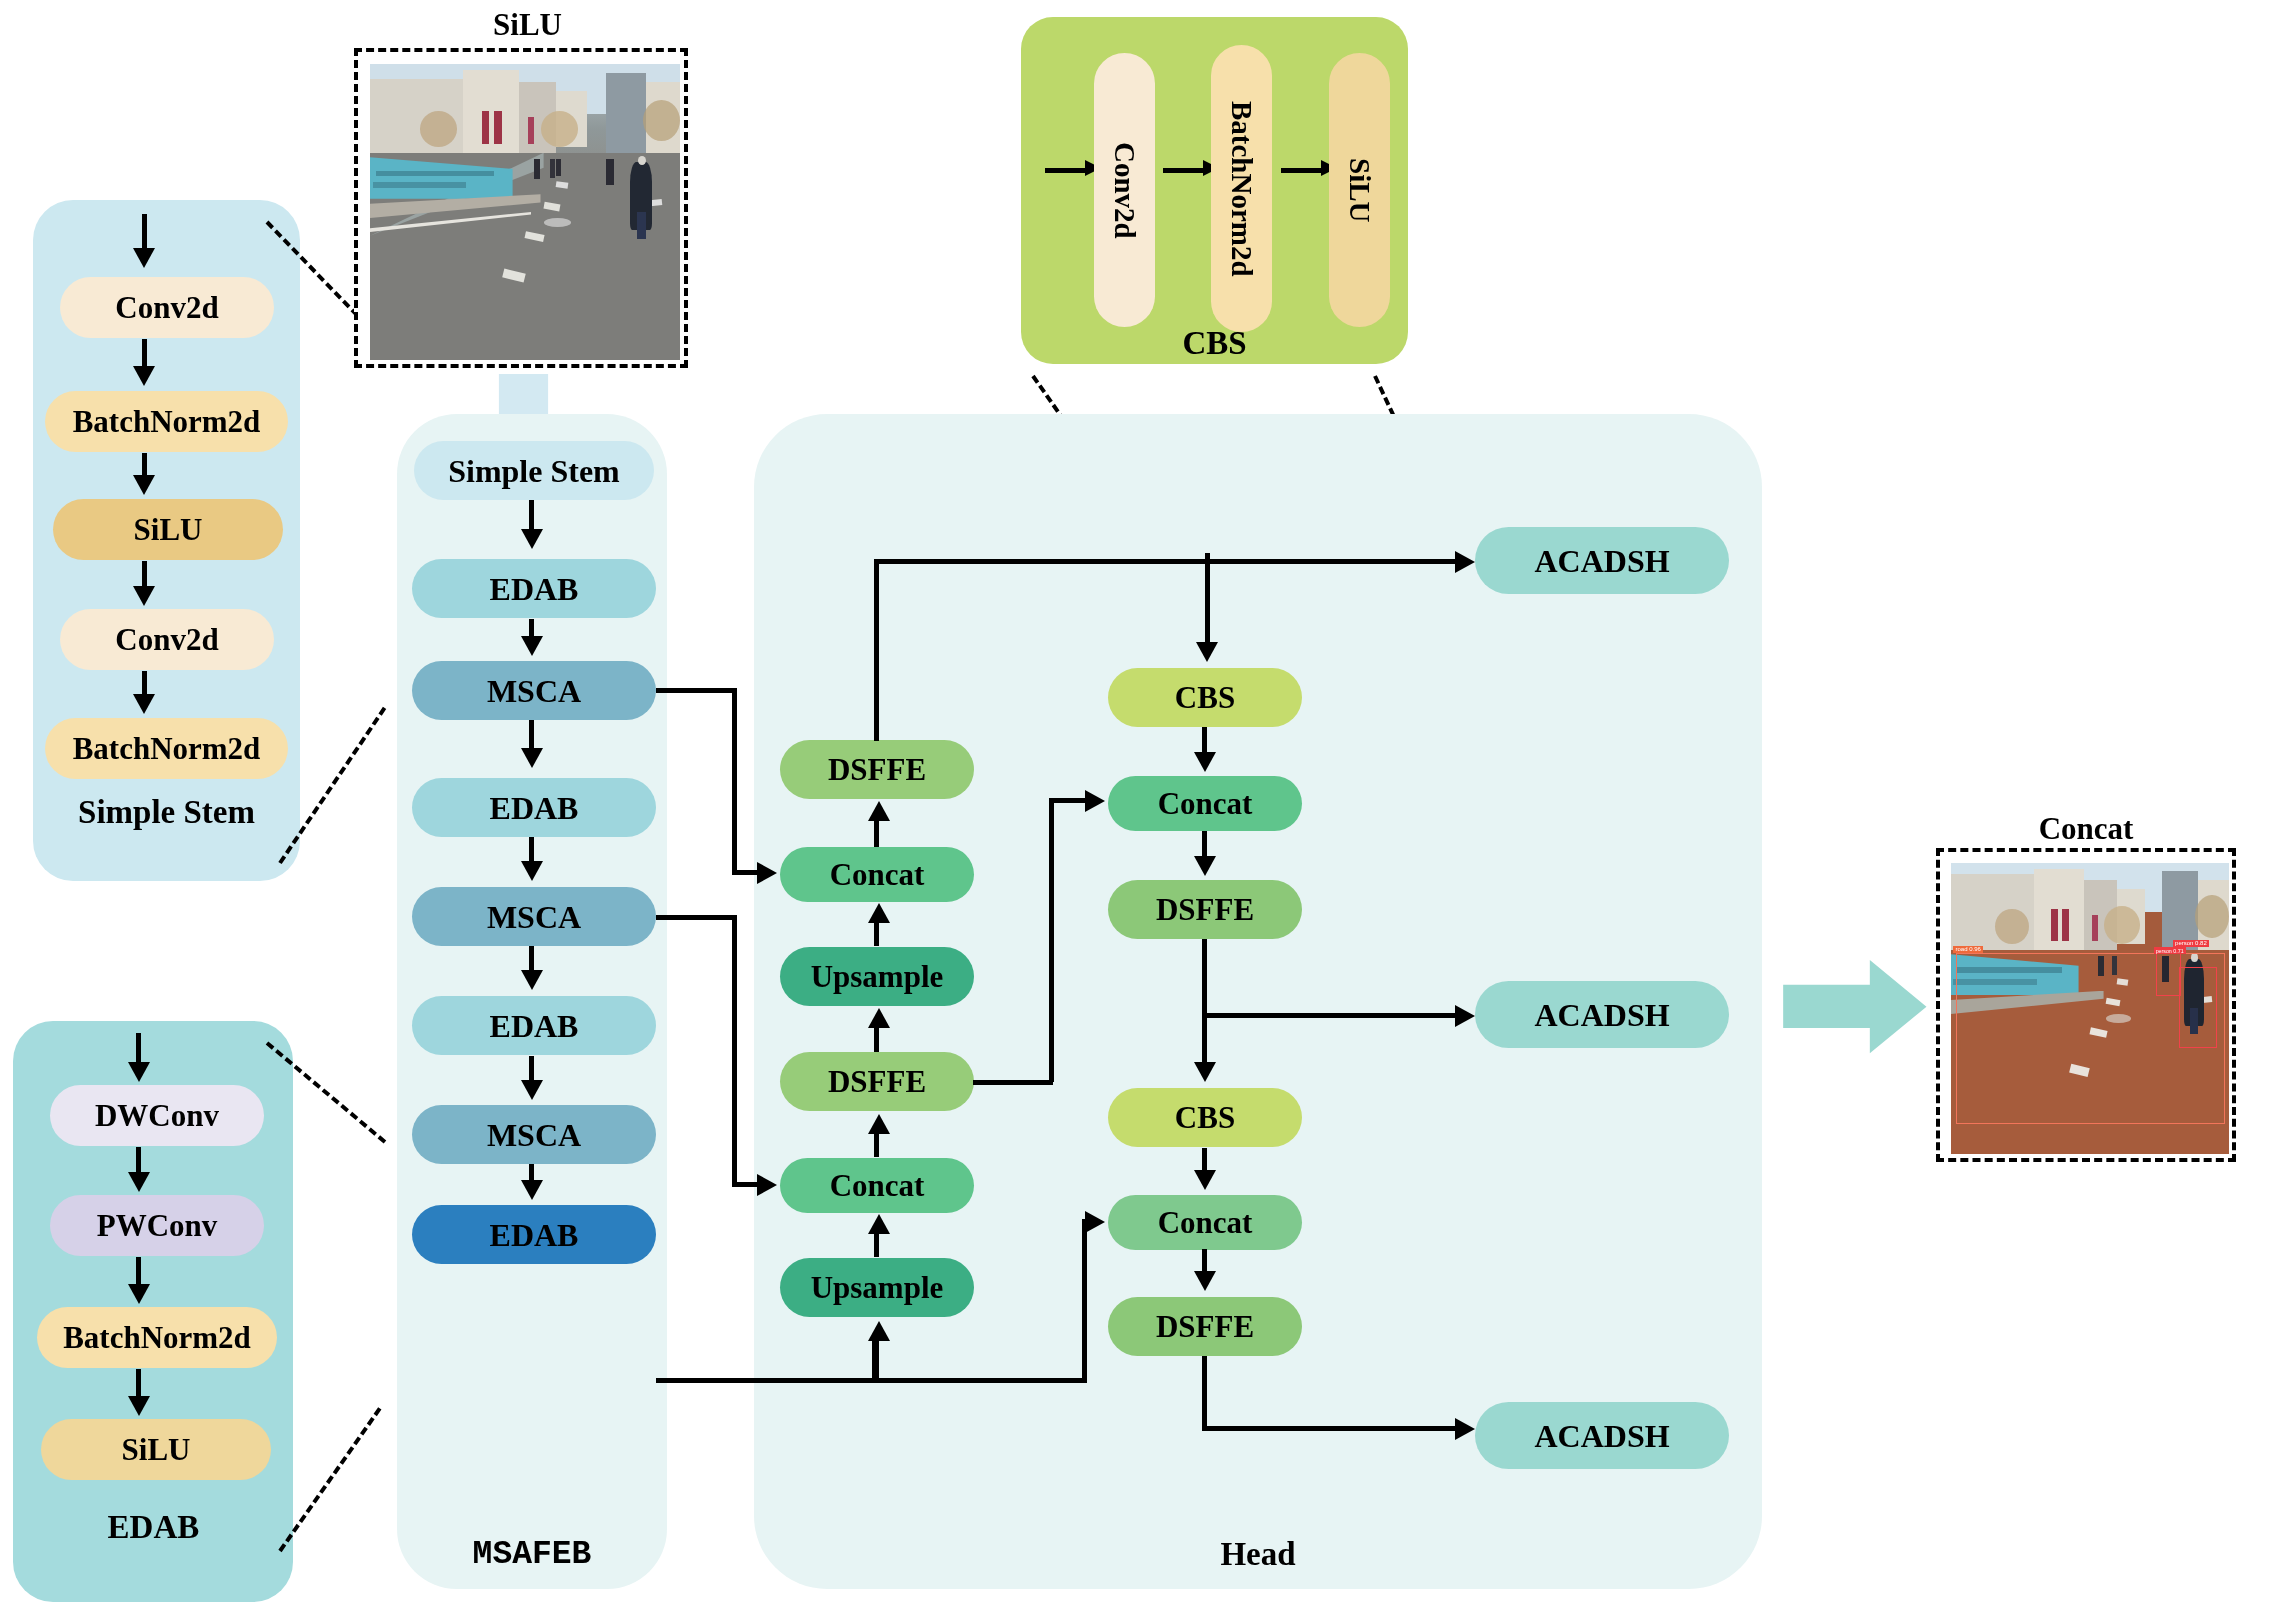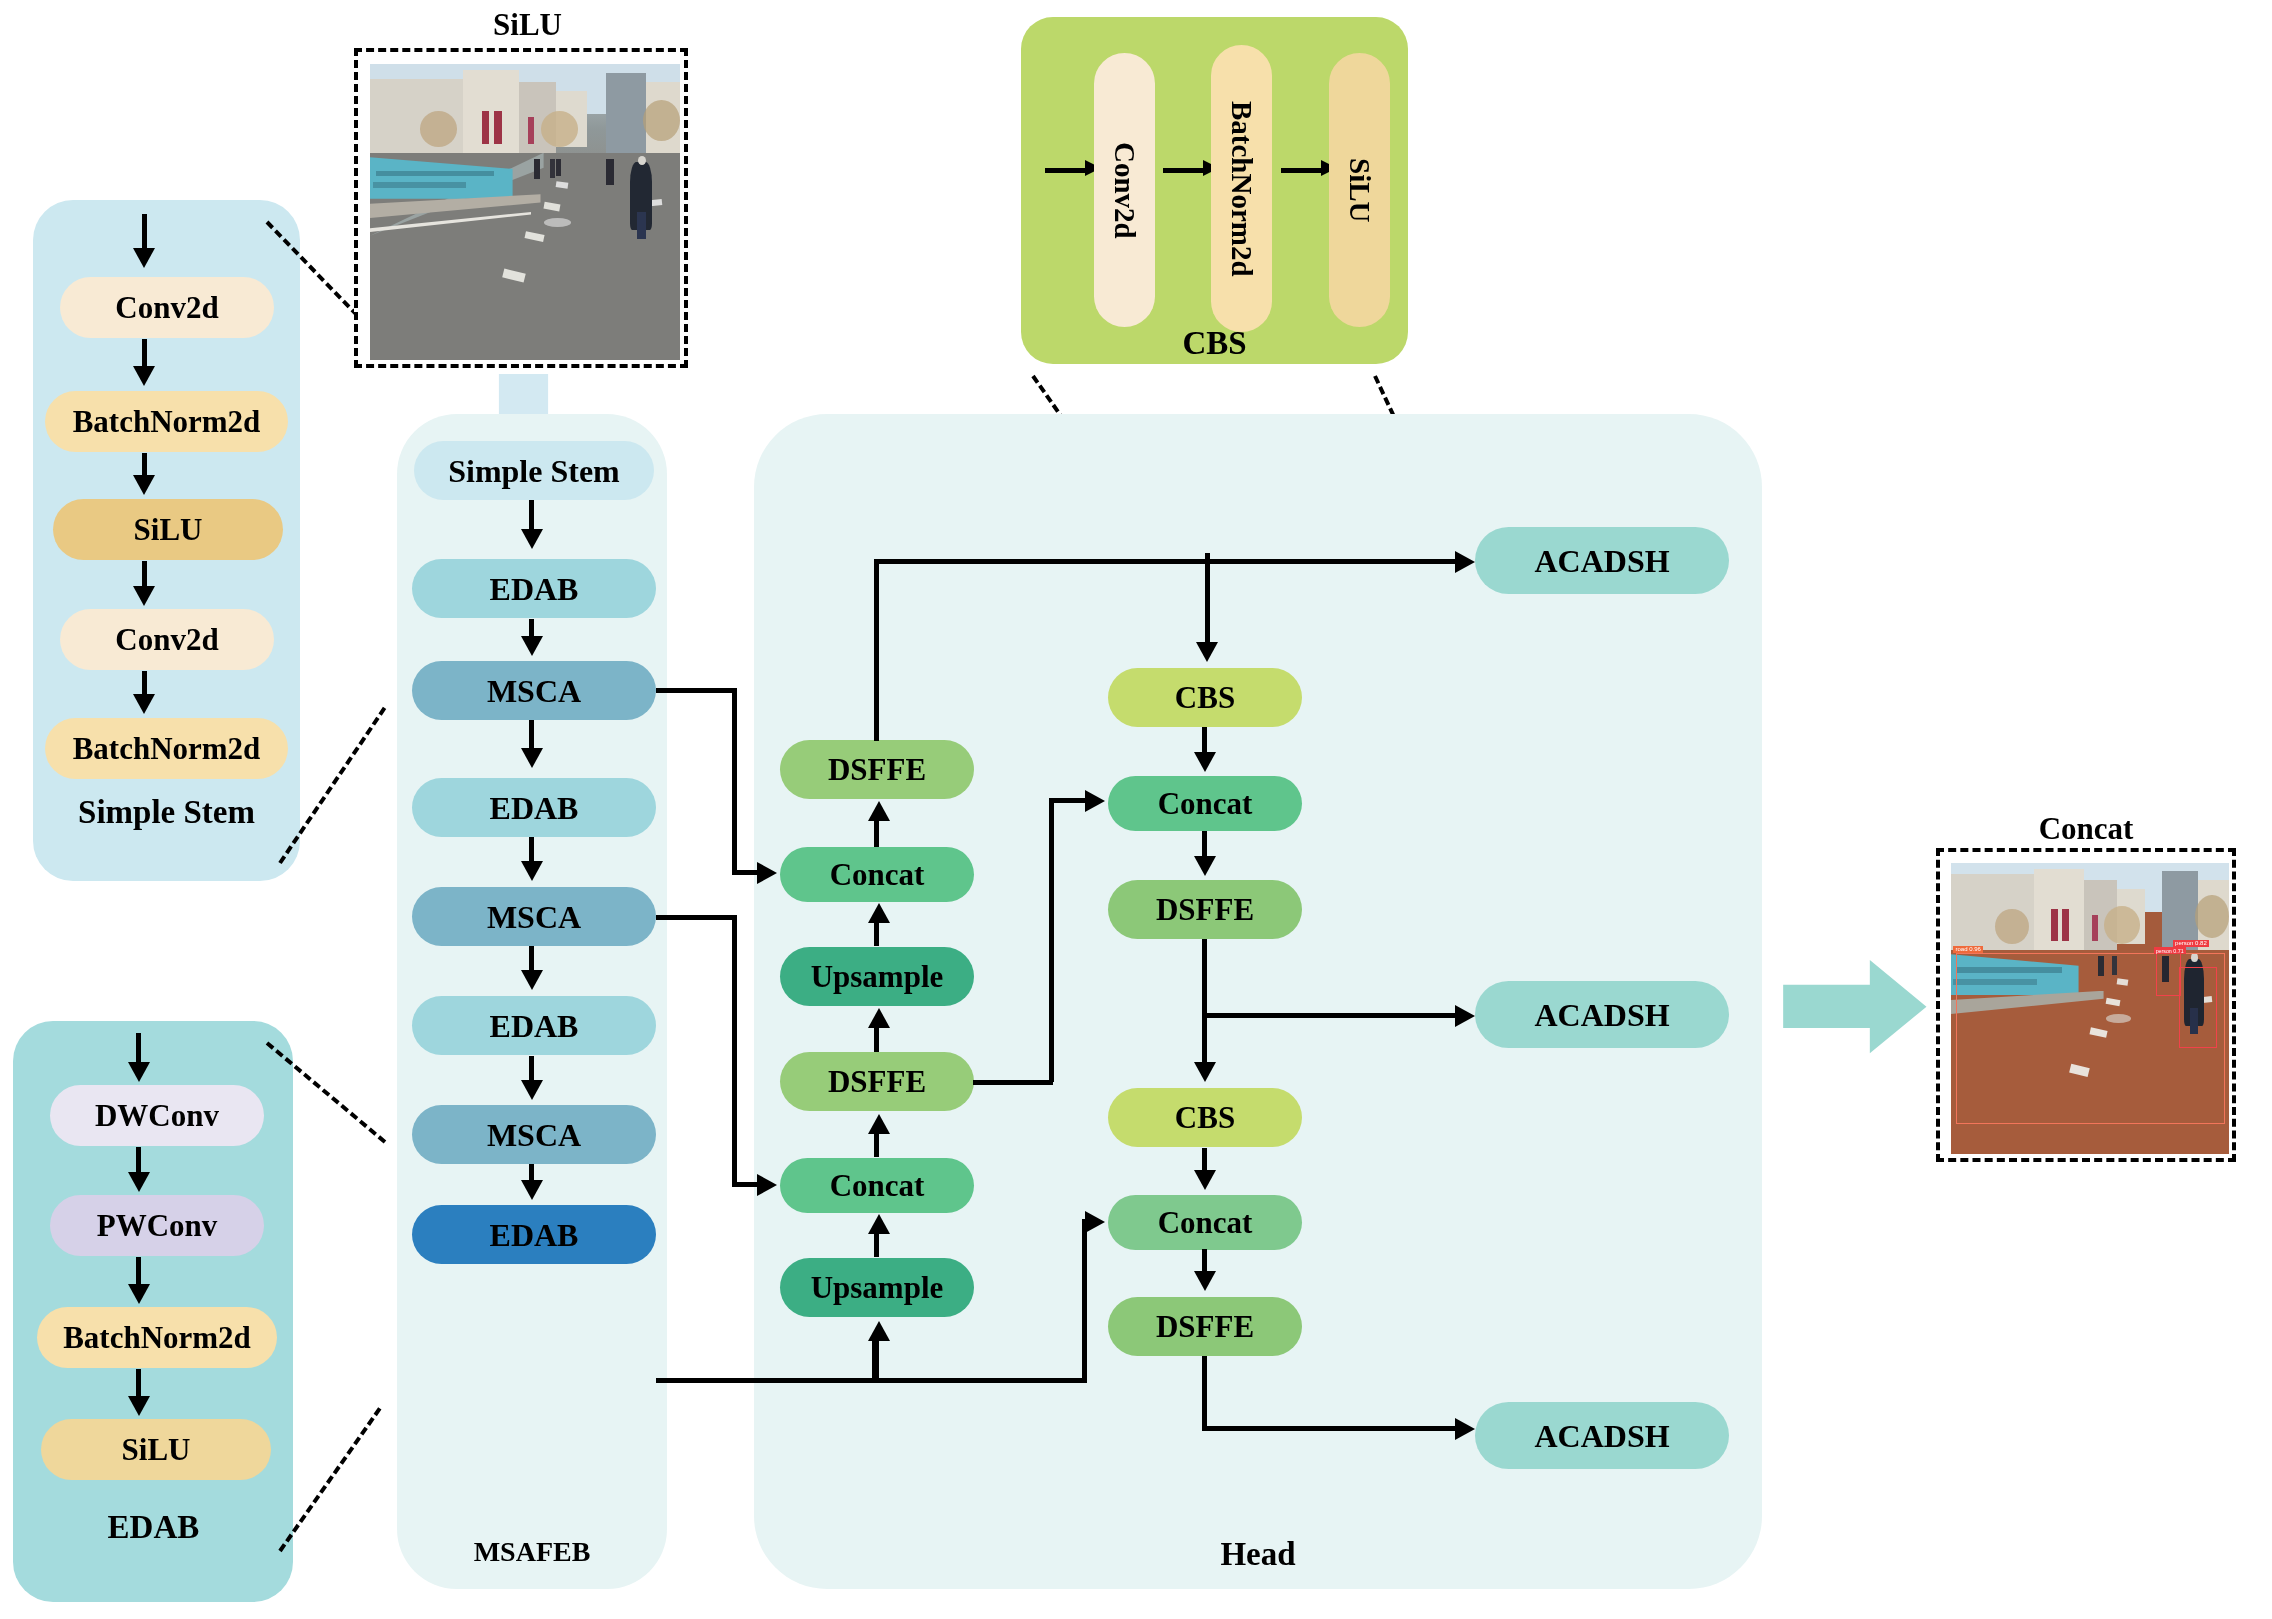--- a/index.html
+++ b/index.html
@@ -214,21 +214,21 @@
 <div class="pill" style="left:412px;top:996px;width:244px;height:59px;background:#9ed6dd;font-size:32px;">EDAB</div>
 <div class="ln vline" style="left:529px;top:1056px;height:28px;"></div>
 <div class="arrow-down" style="left:521px;top:1080px;"></div>
 
 <div class="pill" style="left:412px;top:1105px;width:244px;height:59px;background:#7cb4c8;font-size:32px;">MSCA</div>
 <div class="ln vline" style="left:529px;top:1164px;height:20px;"></div>
 <div class="arrow-down" style="left:521px;top:1180px;"></div>
 
 <div class="pill" style="left:412px;top:1205px;width:244px;height:59px;background:#2b7fbf;font-size:32px;">EDAB</div>
 
-<div class="panel-label" style="left:397px;top:1536px;width:270px;font-size:28px;">MSAFEB</div>
+<div class="panel-label" style="left:397px;top:1536px;width:270px;font-size:33px;font-family:Liberation Mono, monospace;">MSAFEB</div>
 
 <div class="panel" style="left:754px;top:414px;width:1008px;height:1175px;background:#e7f4f4;border-radius:73px;">
 </div>
 
 <div class="pill" style="left:780px;top:740px;width:194px;height:59px;background:#97cc79;font-size:31px;">DSFFE</div>
 <div class="arrow-up" style="left:868px;top:801px;"></div>
 <div class="ln vline" style="left:874px;top:820px;height:28px;"></div>
 
 <div class="pill" style="left:780px;top:847px;width:194px;height:55px;background:#5fc58c;font-size:31px;">Concat</div>
 <div class="arrow-up" style="left:868px;top:903px;"></div>

